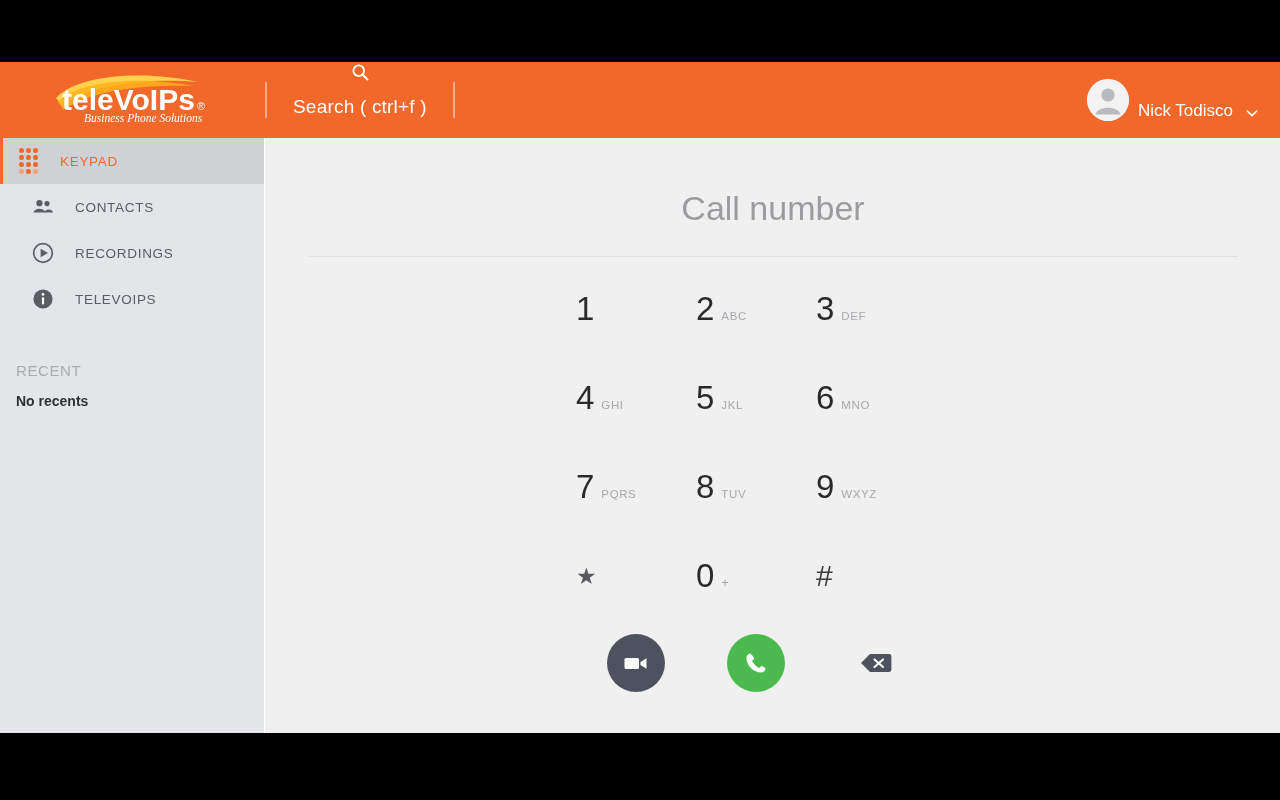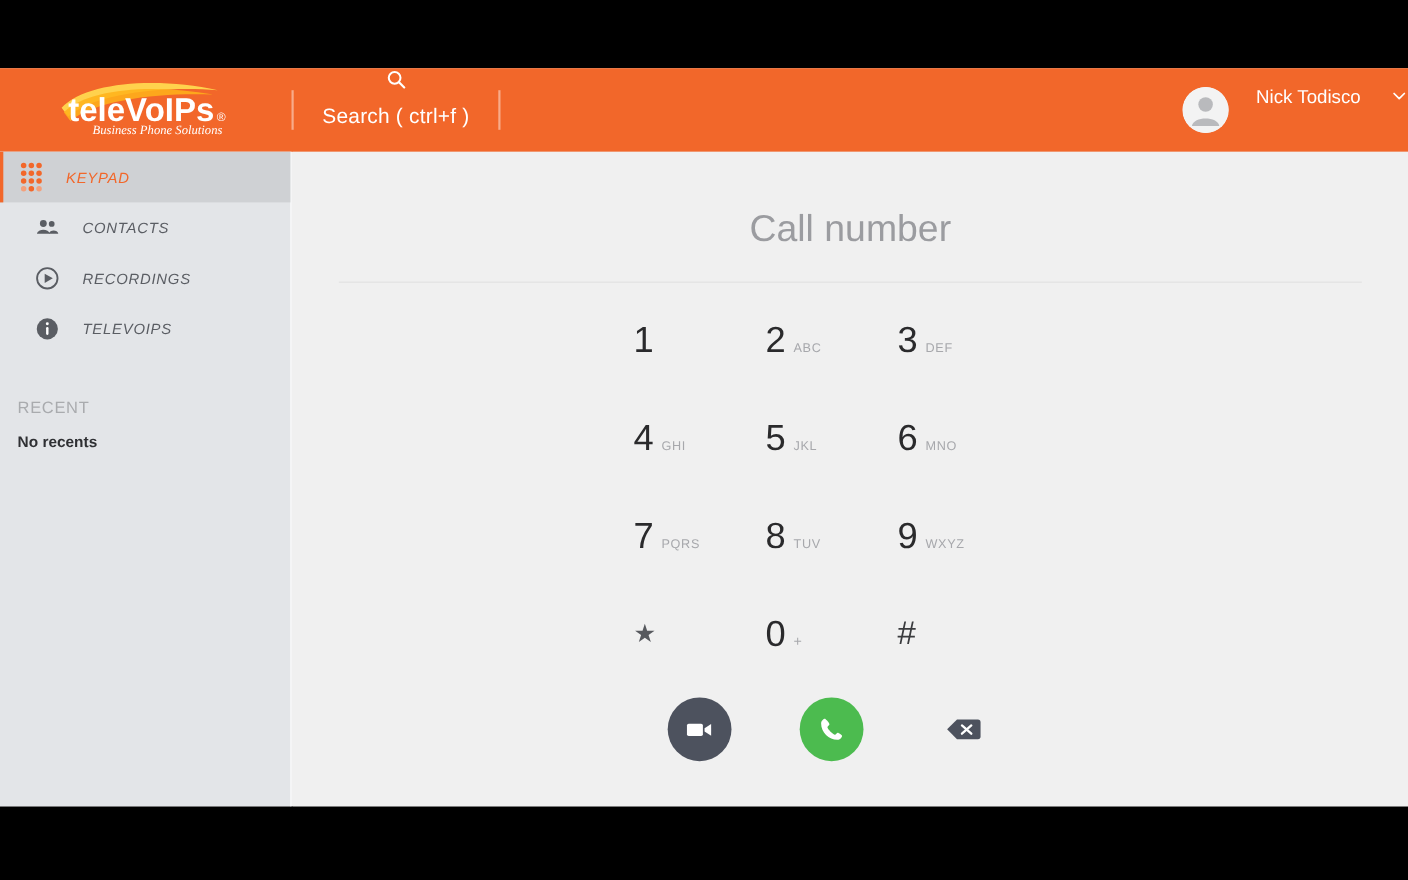--- a/index.html
+++ b/index.html
@@ -45,21 +45,22 @@
   }
   .search-icon { width: 20px; height: 20px; display:block; }
   .search-text {
     color: #ffffff;
     font-size: 19px;
     letter-spacing: 0.2px;
     white-space: nowrap;
   }
   .spacer { flex: 1; }
   .user-area {
-    display: flex; align-items: flex-start; gap: 25px;
+    display: flex; align-items: flex-end; gap: 9px;
+    padding-right: 20px;
   }
   .avatar {
     width: 42px; height: 42px; border-radius: 50%;
     background: #f3f3f3;
     display:flex; align-items:center; justify-content:center;
     overflow: hidden;
   }
   .user-name {
     color: #ffffff; font-size: 17px; white-space: nowrap;
   }
@@ -90,21 +91,20 @@
   }
   .nav-icon {
     width: 24px; height: 24px;
     display: flex; align-items: center; justify-content: center;
     flex: none;
   }
   .nav-label {
     font-size: 13.5px;
     letter-spacing: 0.7px;
     color: #5a5d63;
-    font-style: italic;
   }
   .nav-item.active .nav-label { color: #f2672a; }
 
   .recent-head {
     margin-top: 40px;
     padding-left: 16px;
     font-size: 15px;
     letter-spacing: 0.6px;
     color: #a9abae;
   }

